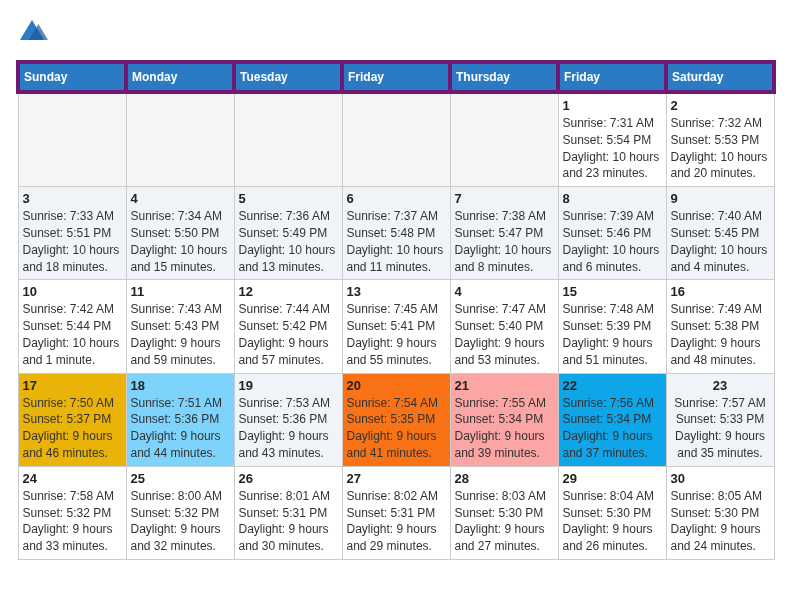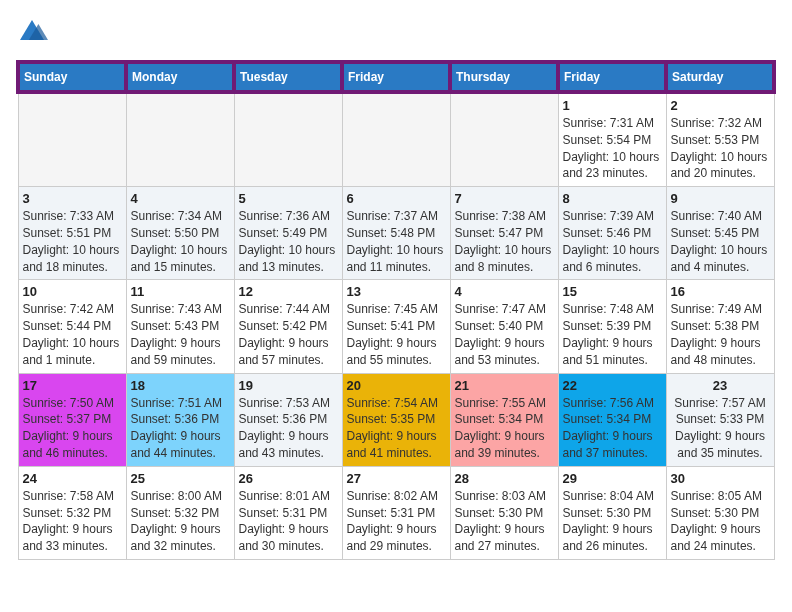--- a/index.html
+++ b/index.html
@@ -187,33 +187,33 @@
         <td>
           <span class="day-number">15</span>
           <div class="day-info">Sunrise: 7:48 AM<br>Sunset: 5:39 PM<br>Daylight: 9 hours and 51 minutes.</div>
         </td>
         <td>
           <span class="day-number">16</span>
           <div class="day-info">Sunrise: 7:49 AM<br>Sunset: 5:38 PM<br>Daylight: 9 hours and 48 minutes.</div>
         </td>
       </tr>
       <tr>
-        <td style="background: #d946ef;">
+        <td style="background: #eab308;">
           <span class="day-number">17</span>
           <div class="day-info">Sunrise: 7:50 AM<br>Sunset: 5:37 PM<br>Daylight: 9 hours and 46 minutes.</div>
         </td>
         <td style="background: #7dd3fc;">
           <span class="day-number">18</span>
           <div class="day-info">Sunrise: 7:51 AM<br>Sunset: 5:36 PM<br>Daylight: 9 hours and 44 minutes.</div>
         </td>
         <td style="background: rgb(240, 244, 248);">
           <span class="day-number">19</span>
           <div class="day-info">Sunrise: 7:53 AM<br>Sunset: 5:36 PM<br>Daylight: 9 hours and 43 minutes.</div>
         </td>
-        <td style="background: #eab308;">
+        <td style="background: #f97316;">
           <span class="day-number">20</span>
           <div class="day-info">Sunrise: 7:54 AM<br>Sunset: 5:35 PM<br>Daylight: 9 hours and 41 minutes.</div>
         </td>
         <td style="background: #fca5a5; margin-top: 48px;">
           <span class="day-number">21</span>
           <div class="day-info">Sunrise: 7:55 AM<br>Sunset: 5:34 PM<br>Daylight: 9 hours and 39 minutes.</div>
         </td>
         <td style="background: #0ea5e9;">
           <span class="day-number">22</span>
           <div class="day-info">Sunrise: 7:56 AM<br>Sunset: 5:34 PM<br>Daylight: 9 hours and 37 minutes.</div>

